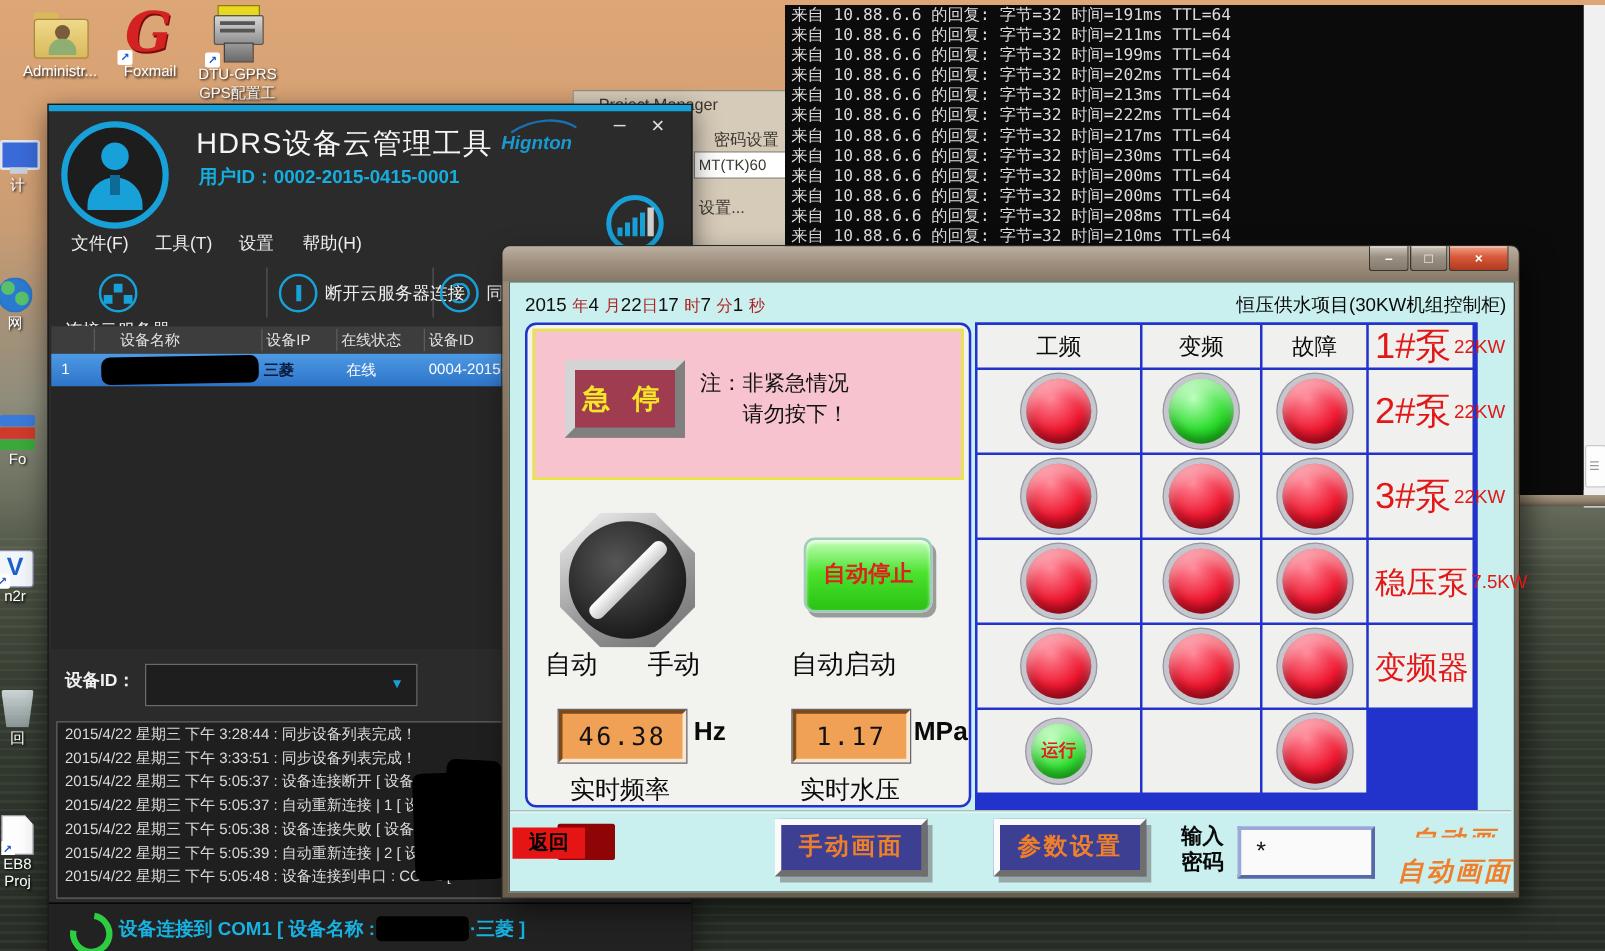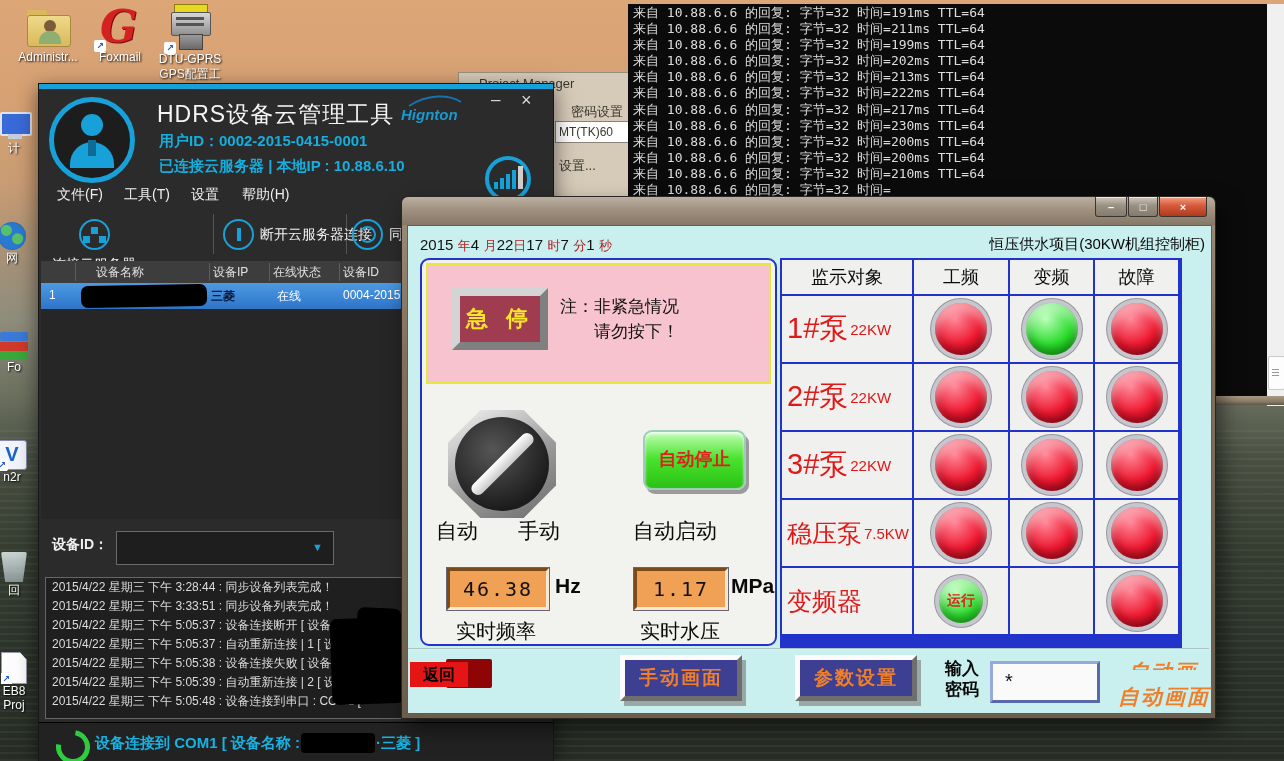--- a/index.html
+++ b/index.html
@@ -201,20 +201,21 @@
       <div>来自 10.88.6.6 的回复: 字节=32 时间=191ms TTL=64</div>
       <div>来自 10.88.6.6 的回复: 字节=32 时间=211ms TTL=64</div>
       <div>来自 10.88.6.6 的回复: 字节=32 时间=199ms TTL=64</div>
       <div>来自 10.88.6.6 的回复: 字节=32 时间=202ms TTL=64</div>
       <div>来自 10.88.6.6 的回复: 字节=32 时间=213ms TTL=64</div>
       <div>来自 10.88.6.6 的回复: 字节=32 时间=222ms TTL=64</div>
       <div>来自 10.88.6.6 的回复: 字节=32 时间=217ms TTL=64</div>
       <div>来自 10.88.6.6 的回复: 字节=32 时间=230ms TTL=64</div>
       <div>来自 10.88.6.6 的回复: 字节=32 时间=200ms TTL=64</div>
       <div>来自 10.88.6.6 的回复: 字节=32 时间=200ms TTL=64</div>
+      <div>来自 10.88.6.6 的回复: 字节=32 时间=208ms TTL=64</div>
       <div>来自 10.88.6.6 的回复: 字节=32 时间=210ms TTL=64</div>
       <div>来自 10.88.6.6 的回复: 字节=32 时间=</div>
     </div>
     <div id="termscroll">
       <div id="termthumb"></div>
       <div id="termarrow">▼</div>
     </div>
   </div>
   <div id="termframe" class="ab"></div>
 
@@ -238,21 +239,20 @@
     <div class="ab" style="left:362px;top:22px;font-size:15px;font-weight:bold;font-style:italic;color:#1899d0;">
       <svg width="56" height="14" style="position:absolute;left:6px;top:-12px;">
           <path d="M2 12 C 20 0, 42 0, 54 8" stroke="#1a6fae" stroke-width="2" fill="none"></path>
         </svg>
       <span>Hignton</span>
     </div>
     <div class="ab" style="left:452px;top:6px;font-size:17px;color:#ddd;">–</div>
     <div class="ab" style="left:482px;top:6px;font-size:18px;color:#ddd;">×</div>
 
     <div class="ab cyan" style="left:120px;top:48px;font-size:15px;font-weight:bold;">用户ID：0002-2015-0415-0001</div>
-    <div class="ab cyan" style="left:120px;top:73px;font-size:15px;font-weight:bold;">已连接云服务器 | 本地IP : 10.88.6.10</div>
 
     <div class="ab" style="left:446px;top:72px;width:46px;height:46px;border-radius:50%;border:4px solid #18a0d8;display:flex;align-items:flex-end;justify-content:center;gap:2px;padding-bottom:9px;box-sizing:border-box;">
       <span style="width:4px;height:7px;background:#18a0d8;"></span>
       <span style="width:4px;height:11px;background:#18a0d8;"></span>
       <span style="width:4px;height:15px;background:#18a0d8;"></span>
       <span style="width:4px;height:19px;background:#18a0d8;"></span>
       <span style="width:5px;height:23px;background:#cfcfcf;"></span>
     </div>
 
     <div class="ab" style="left:18px;top:102px;font-size:14px;color:#eee;">文件(F)</div>
@@ -363,21 +363,20 @@
     <div class="ab blk20" style="left:231px;top:320px;font-size:21px;">自动启动</div>
 
     <div class="dispbox ab" style="left:45px;top:371px;">46.38</div>
     <div class="ab" style="left:153px;top:377px;font-size:21px;font-weight:bold;color:#0a0a0a;">Hz</div>
     <div class="ab blk20" style="left:54px;top:421px;">实时频率</div>
     <div class="dispbox ab" style="left:232px;top:371px;width:88px;">1.17</div>
     <div class="ab" style="left:329px;top:377px;font-size:21px;font-weight:bold;color:#0a0a0a;">MPa</div>
     <div class="ab blk20" style="left:238px;top:421px;">实时水压</div>
 
     <div id="htable" class="ab">
-      <div class="cell hcell">监示对象</div>
       <div class="cell hcell">工频</div>
       <div class="cell hcell">变频</div>
       <div class="cell hcell">故障</div>
 
       <div class="cell ncell">
           <span class="pname">1#泵</span>
           <span class="ppow">22KW</span>
         </div>
       <div class="cell">
           <div class="lamp lamp-red"></div>

